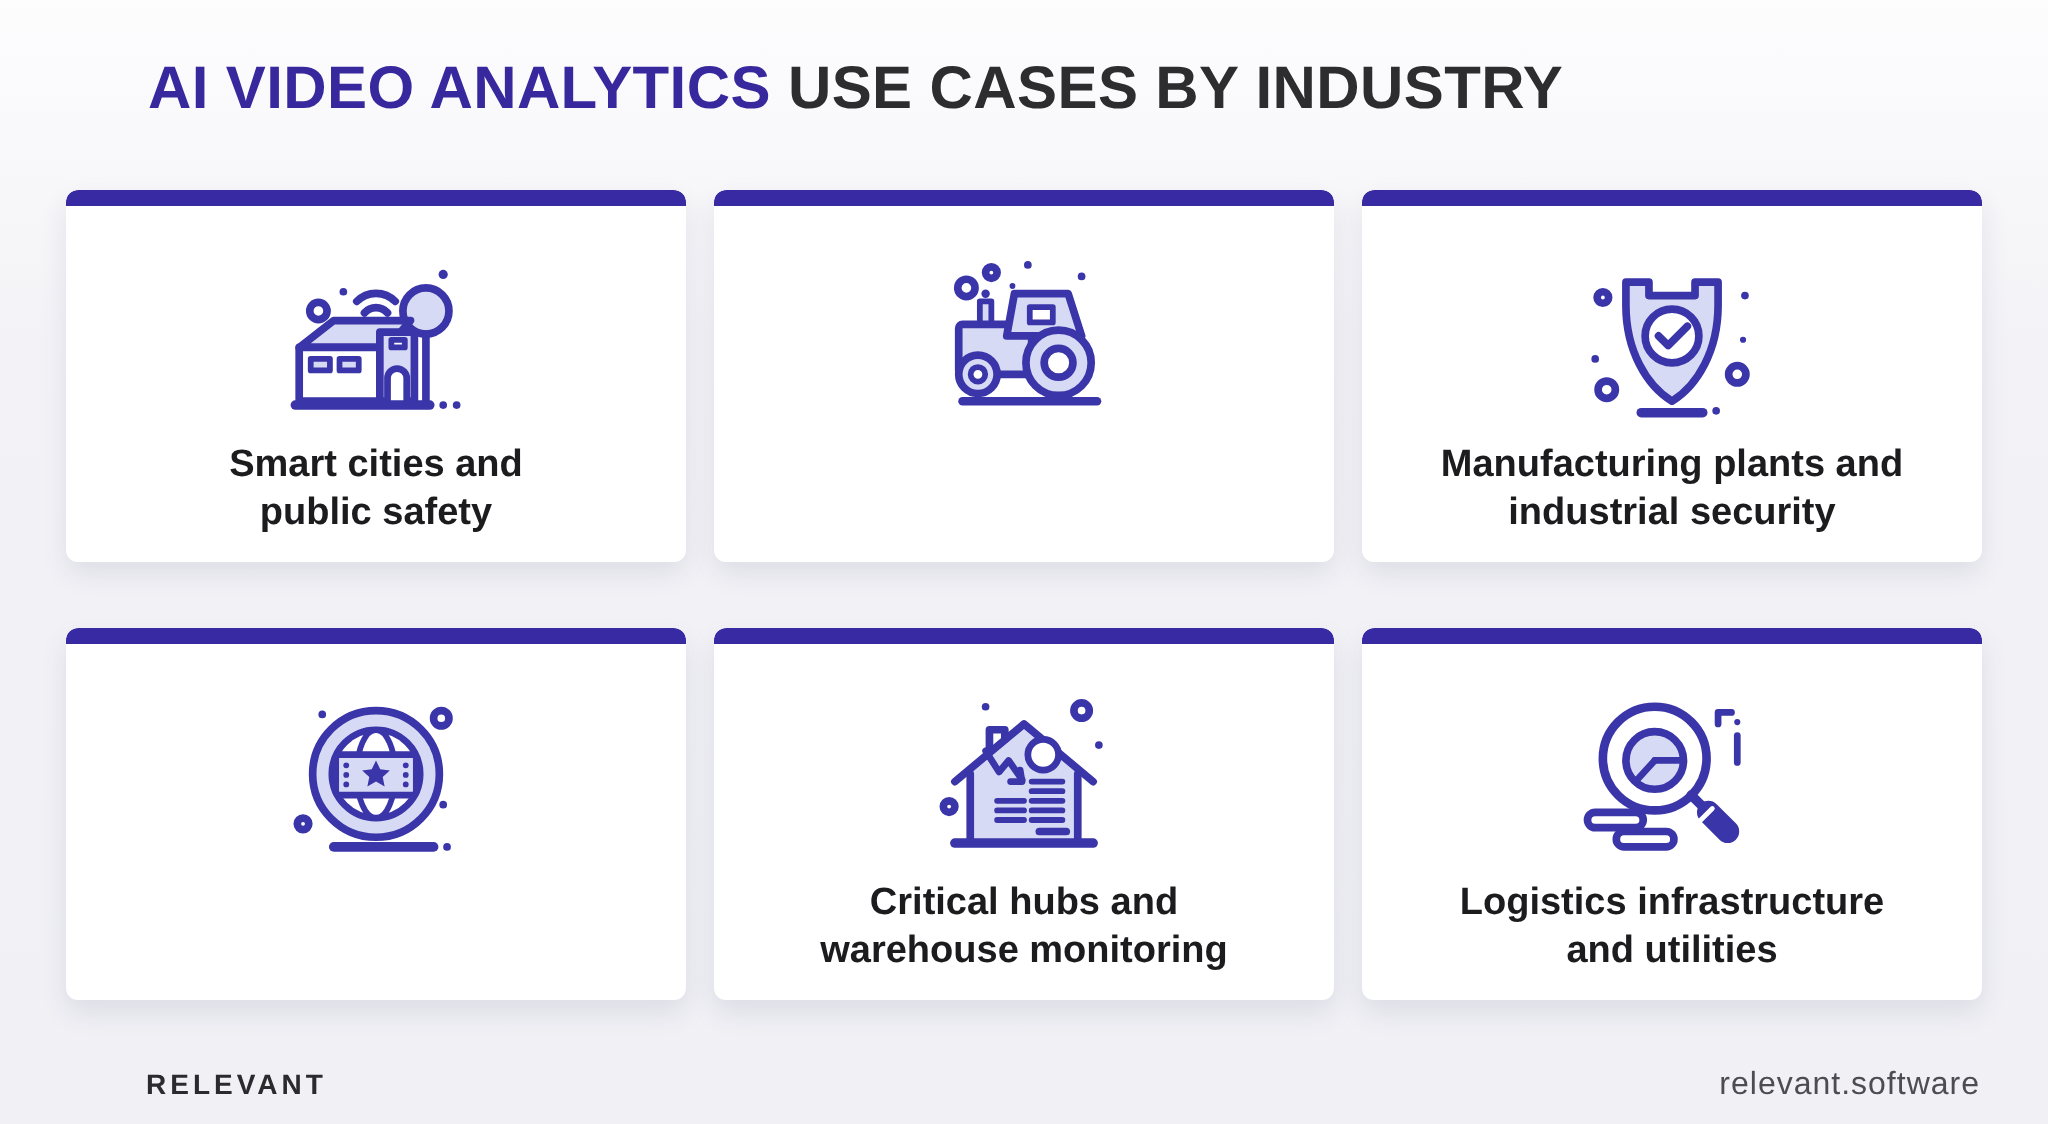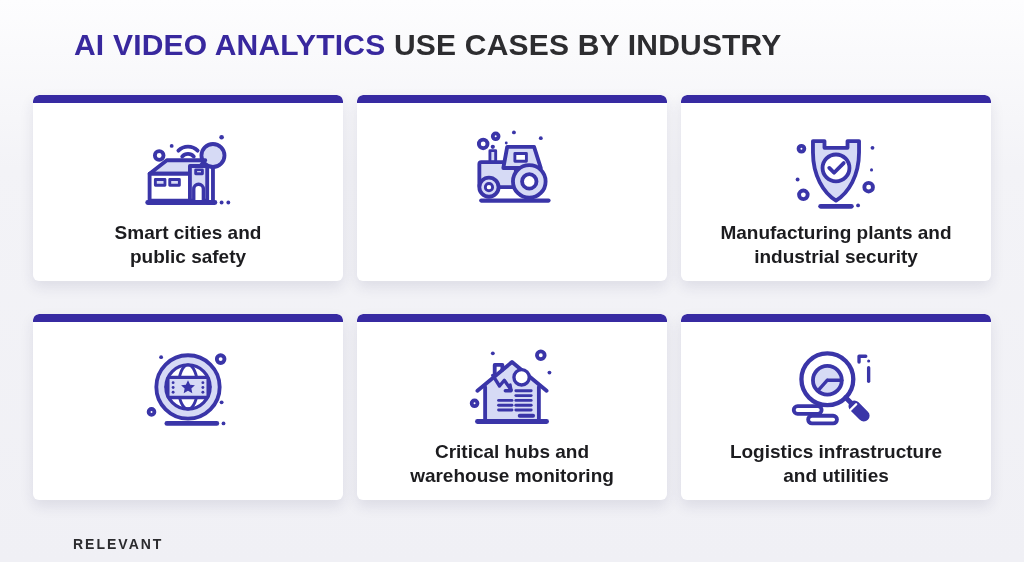--- a/index.html
+++ b/index.html
@@ -264,15 +264,16 @@
         </div>
         <div class="card-label">Logistics infrastructure
 and utilities</div>
       </div>
     </div>
 
   </div>
 
   <div class="footer">
     <div class="brand">RELEVANT</div>
+    <div class="website">relevant.software</div>
   </div>
 
 </div>
 
 </body></html>

